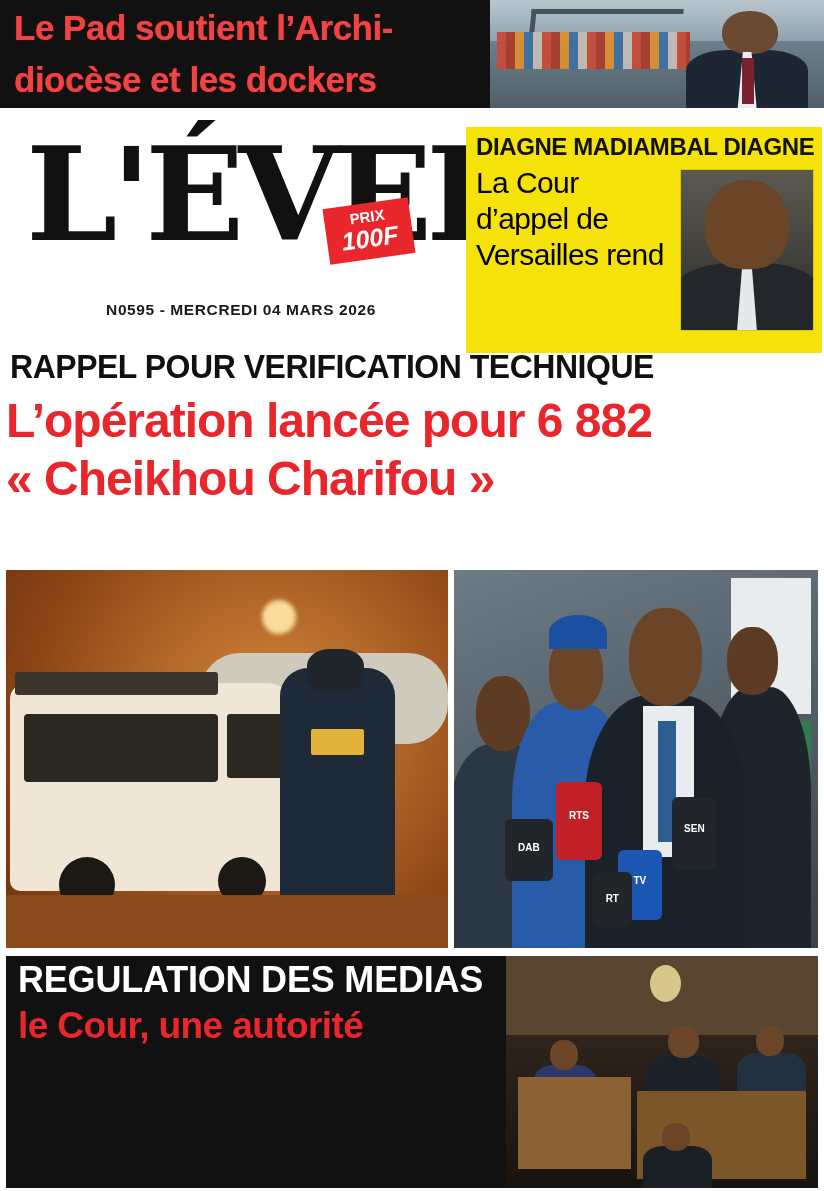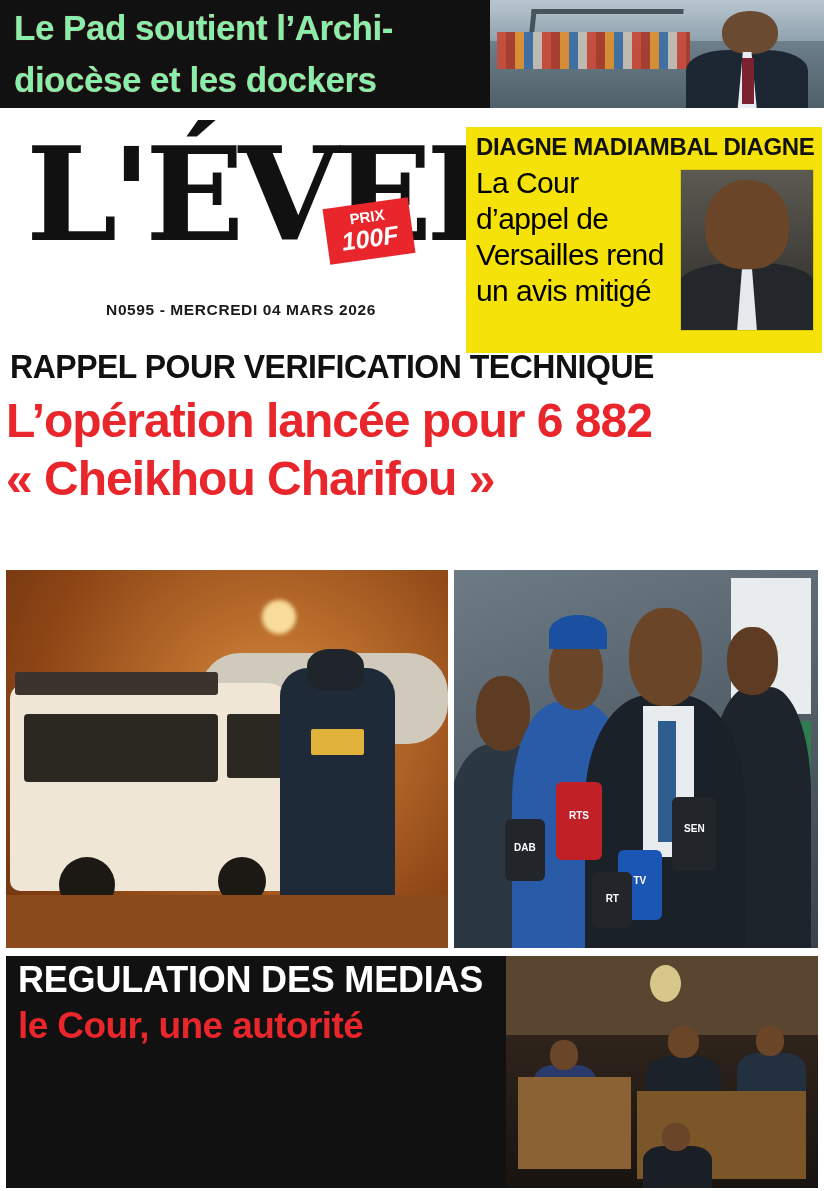--- a/index.html
+++ b/index.html
@@ -29,21 +29,21 @@
     height: 108px;
     background: #111111;
     display: flex;
     flex-direction: row;
     align-items: stretch;
   }
   .teaser-text {
     flex: 0 0 490px;
     padding: 2px 8px 0 14px;
     box-sizing: border-box;
-    color: #86efac;
+    color: #ef4444;
     font-weight: bold;
     font-size: 35px;
     line-height: 52px;
     letter-spacing: -0.5px;
     text-shadow: 0 0 1px #e8262b;
   }
   .teaser-photo {
     flex: 1 1 auto;
     position: relative;
     overflow: hidden;
@@ -367,21 +367,20 @@
       </div>
     </div>
     <div class="issue-line">N0595 - MERCREDI 04 MARS 2026</div>
 
     <div class="promo">
       <div class="promo-kicker">DIAGNE MADIAMBAL DIAGNE</div>
       <div class="promo-head">
         <div>La Cour</div>
         <div>d’appel de</div>
         <div>Versailles rend</div>
-        <div>un avis mitigé</div>
       </div>
       <div class="promo-photo">
         <div class="bg"></div>
         <div class="body"></div>
         <div class="head"></div>
         <div class="shirt"></div>
       </div>
     </div>
   </div>
 
@@ -429,21 +428,21 @@
       </div>
       <div class="mic mic-dark" style="left:60%; top:60%; width:44px; height:74px;">
         <span class="lbl">SEN</span>
       </div>
       <div class="mic mic-blue" style="left:45%; top:70%; width:44px; height:70px;">
         <span class="lbl">TV</span>
       </div>
       <div class="mic mic-dark" style="left:38%; top:80%; width:40px; height:56px;">
         <span class="lbl">RT</span>
       </div>
-      <div class="mic mic-dark" style="left:14%; top:66%; width:40px; height:62px;">
+      <div class="mic mic-dark" style="left:14%; top:66%; width:48px; height:62px;">
         <span class="lbl">DAB</span>
       </div>
     </div>
   </div>
 
   <div class="bottom">
     <div class="bottom-text">
       <div class="bottom-kicker">REGULATION DES MEDIAS</div>
       <div class="bottom-head">
         <div>le Cour, une autorité</div>

